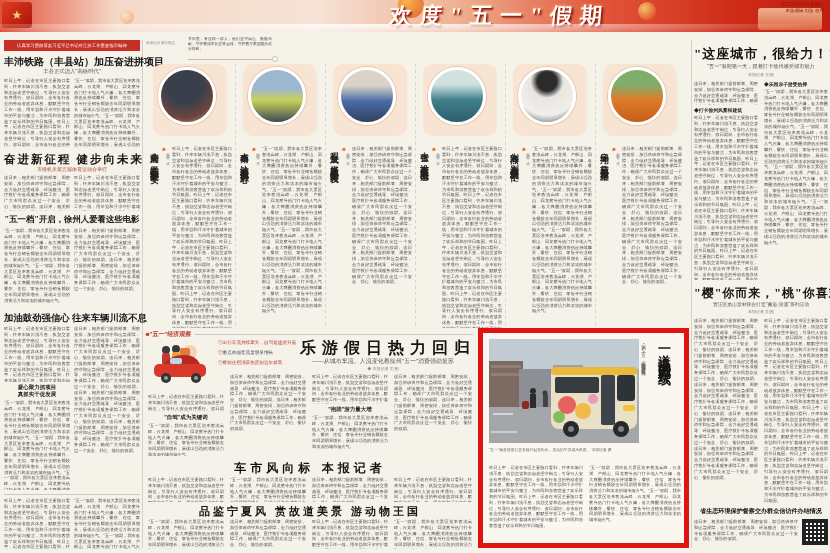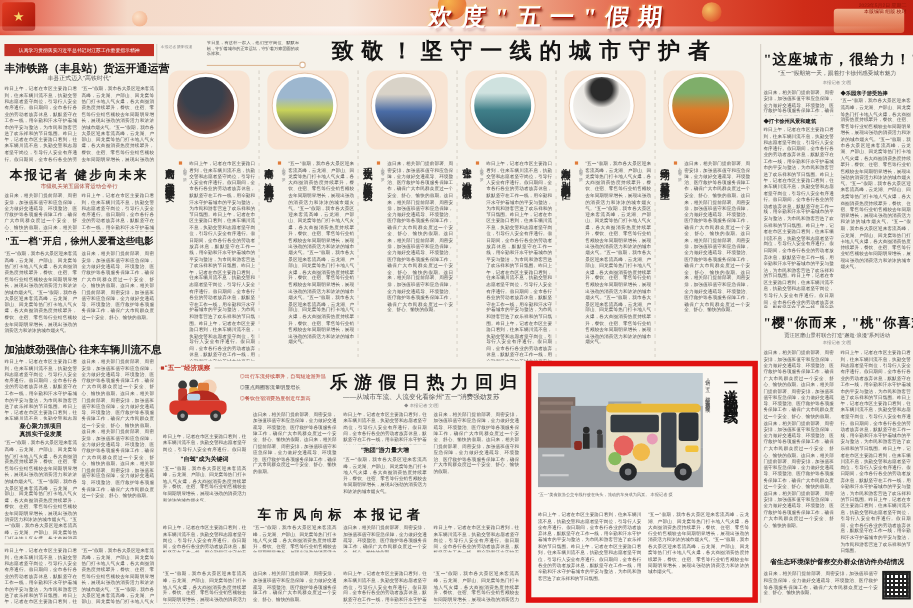--- a/index.html
+++ b/index.html
@@ -91,26 +91,26 @@
       <div>2023年5月2日 星期二</div>
       <div>本版编辑 组版 校对</div>
     </div>
   </div>
 
   <div class="vrule" style="left:142px; top:40px; height:508px;"></div>
   <div class="vrule" style="left:691px; top:40px; height:508px;"></div>
 
   <div class="abs" style="left:4px; top:40px; width:136px; height:11px; background:#c43024; color:#fff; font-size:4.4px; line-height:11px; text-align:center; white-space:nowrap; overflow:hidden;">认真学习贯彻落实习近平总书记对江苏工作重要指示精神</div>
 
-  <div class="hserif" style="left:4px; top:55px; width:136px; font-size:10px; letter-spacing:0px;">丰沛铁路（丰县站）货运开通运营</div>
+  <div class="hserif" style="left:4px; top:55px; width:136px; font-size:10px; letter-spacing:0px;">丰沛铁路（丰县站）加压奋进拼项目</div>
   <div class="subline" style="left:4px; top:68px; width:136px; font-size:5.4px;">丰县正式迈入"高铁时代"</div>
   <div class="greek" style="left:4px;  top:78px; width:66px; height:70px;">昨日上午，记者在市区主要路口看到，往来车辆川流不息，执勤交警和志愿者坚守岗位，引导行人安全有序通行。假日期间，全市各行各业的劳动者放弃休息，默默坚守在工作一线，用辛勤和汗水守护着城市的平安与整洁，为市民和游客营造了欢乐祥和的节日氛围。昨日上午，记者在市区主要路口看到，往来车辆川流不息，执勤交警和志愿者坚守岗位，引导行人安全有序通行。假日期间，全市各行各业的劳动者放弃休息，默默坚守在工作一线，用辛勤和汗水守护着城市的平安与整洁，为市民和游客营造了欢乐祥和的节日氛围。</div>
   <div class="greek" style="left:74px; top:78px; width:66px; height:70px;">"五一"假期，我市各大景区迎来客流高峰，云龙湖、户部山、回龙窝等热门打卡地人气火爆，各大商圈消费热度持续攀升，餐饮、住宿、零售等行业销售额较去年同期明显增长，展现出强劲的消费活力和浓浓的城市烟火气。"五一"假期，我市各大景区迎来客流高峰，云龙湖、户部山、回龙窝等热门打卡地人气火爆，各大商圈消费热度持续攀升，餐饮、住宿、零售等行业销售额较去年同期明显增长，展现出强劲的消费活力和浓浓的城市烟火气。</div>
 
-  <div class="hserif" style="left:4px; top:152px; width:136px; font-size:11.5px; letter-spacing:2px;">本报记者 健步向未来</div>
+  <div class="hserif" style="left:4px; top:152px; width:136px; font-size:11.5px; letter-spacing:2px;">奋进新征程 健步向未来</div>
   <div class="subline" style="left:4px; top:166px; width:136px; font-size:5px; color:#a0463a;">市级机关第五届体育运动会举行</div>
   <div class="greek" style="left:4px;  top:175px; width:66px; height:36px;">连日来，相关部门提前部署、周密安排，加强值班值守和应急保障，全力做好交通疏导、环境整治、医疗救护等各项服务保障工作，确保广大市民群众度过一个安全、舒心、愉快的假期。连日来，相关部门提前部署、周密安排，加强值班值守和应急保障，全力做好交通疏导、环境整治、医疗救护等各项服务保障工作，确保广大市民群众度过一个安全、舒心、愉快的假期。</div>
   <div class="greek" style="left:74px; top:175px; width:66px; height:36px;">昨日上午，记者在市区主要路口看到，往来车辆川流不息，执勤交警和志愿者坚守岗位，引导行人安全有序通行。假日期间，全市各行各业的劳动者放弃休息，默默坚守在工作一线，用辛勤和汗水守护着城市的平安与整洁，为市民和游客营造了欢乐祥和的节日氛围。</div>
 
   <div class="hserif" style="left:4px; top:214px; width:136px; font-size:8.4px;">"五一档"开启，徐州人爱看这些电影</div>
   <div class="greek" style="left:4px;  top:228px; width:66px; height:80px;">"五一"假期，我市各大景区迎来客流高峰，云龙湖、户部山、回龙窝等热门打卡地人气火爆，各大商圈消费热度持续攀升，餐饮、住宿、零售等行业销售额较去年同期明显增长，展现出强劲的消费活力和浓浓的城市烟火气。"五一"假期，我市各大景区迎来客流高峰，云龙湖、户部山、回龙窝等热门打卡地人气火爆，各大商圈消费热度持续攀升，餐饮、住宿、零售等行业销售额较去年同期明显增长，展现出强劲的消费活力和浓浓的城市烟火气。</div>
   <div class="greek" style="left:74px; top:228px; width:66px; height:80px;">连日来，相关部门提前部署、周密安排，加强值班值守和应急保障，全力做好交通疏导、环境整治、医疗救护等各项服务保障工作，确保广大市民群众度过一个安全、舒心、愉快的假期。连日来，相关部门提前部署、周密安排，加强值班值守和应急保障，全力做好交通疏导、环境整治、医疗救护等各项服务保障工作，确保广大市民群众度过一个安全、舒心、愉快的假期。</div>
 
   <div class="hserif" style="left:4px; top:312px; width:136px; font-size:9.4px;">加油鼓劲强信心 往来车辆川流不息</div>
   <div class="greek" style="left:4px;  top:326px; width:66px; height:56px;">昨日上午，记者在市区主要路口看到，往来车辆川流不息，执勤交警和志愿者坚守岗位，引导行人安全有序通行。假日期间，全市各行各业的劳动者放弃休息，默默坚守在工作一线，用辛勤和汗水守护着城市的平安与整洁，为市民和游客营造了欢乐祥和的节日氛围。昨日上午，记者在市区主要路口看到，往来车辆川流不息，执勤交警和志愿者坚守岗位，引导行人安全有序通行。假日期间，全市各行各业的劳动者放弃休息，默默坚守在工作一线，用辛勤和汗水守护着城市的平安与整洁，为市民和游客营造了欢乐祥和的节日氛围。</div>
@@ -121,21 +121,20 @@
 
   <div class="hrule" style="left:4px; top:494px; width:136px;"></div>
   <div class="greek" style="left:4px;  top:498px; width:66px; height:52px;">昨日上午，记者在市区主要路口看到，往来车辆川流不息，执勤交警和志愿者坚守岗位，引导行人安全有序通行。假日期间，全市各行各业的劳动者放弃休息，默默坚守在工作一线，用辛勤和汗水守护着城市的平安与整洁，为市民和游客营造了欢乐祥和的节日氛围。昨日上午，记者在市区主要路口看到，往来车辆川流不息，执勤交警和志愿者坚守岗位，引导行人安全有序通行。假日期间，全市各行各业的劳动者放弃休息，默默坚守在工作一线，用辛勤和汗水守护着城市的平安与整洁，为市民和游客营造了欢乐祥和的节日氛围。</div>
   <div class="greek" style="left:74px; top:498px; width:66px; height:52px;">"五一"假期，我市各大景区迎来客流高峰，云龙湖、户部山、回龙窝等热门打卡地人气火爆，各大商圈消费热度持续攀升，餐饮、住宿、零售等行业销售额较去年同期明显增长，展现出强劲的消费活力和浓浓的城市烟火气。"五一"假期，我市各大景区迎来客流高峰，云龙湖、户部山、回龙窝等热门打卡地人气火爆，各大商圈消费热度持续攀升，餐饮、住宿、零售等行业销售额较去年同期明显增长，展现出强劲的消费活力和浓浓的城市烟火气。</div>
 
   <div class="greek" style="left:146px; top:41px; width:38px; height:16px; font-size:3.5px; line-height:4.8px; color:#888;">本报记者 摄影报道</div>
   <div class="greek" style="left:188px; top:37px; width:84px; height:20px; font-size:3.8px; line-height:5px;">节日里，有这样一群人，他们坚守岗位、默默奉献，守护着城市的正常运转，守护着万家团圆的欢乐祥和。</div>
   <div class="hrule" style="left:188px; top:59px; width:84px; background:#dcb896;"></div>
   <div class="abs" style="left:272px; top:56px; width:6px; height:6px; border:1px solid #dcb896; border-radius:50%; background:#fff;"></div>
 
-  <div class="hsans" style="left:278px; top:33px; width:398px; font-size:20px; letter-spacing:7px;">致敬！坚守一线的城市守护者</div>
 
   <div class="peach" style="left:153px; top:64px; width:74px; height:72px;"></div>
   <div class="portrait" style="left:158px; top:67px; width:58px; height:58px; background:radial-gradient(circle at 45% 30%, #39404c 0 38%, #6e453e 70%, #c39a88);"></div>
   <div class="pname vtext" style="left:149px; top:146px; height:176px;">薛宏局：坚守岗位守护群众平安</div>
   <div class="pcredit vtext" style="left:166px; top:150px; height:60px;">本报记者 摄</div>
   <div class="greek" style="left:172px; top:146px; width:60px; height:182px;">昨日上午，记者在市区主要路口看到，往来车辆川流不息，执勤交警和志愿者坚守岗位，引导行人安全有序通行。假日期间，全市各行各业的劳动者放弃休息，默默坚守在工作一线，用辛勤和汗水守护着城市的平安与整洁，为市民和游客营造了欢乐祥和的节日氛围。昨日上午，记者在市区主要路口看到，往来车辆川流不息，执勤交警和志愿者坚守岗位，引导行人安全有序通行。假日期间，全市各行各业的劳动者放弃休息，默默坚守在工作一线，用辛勤和汗水守护着城市的平安与整洁，为市民和游客营造了欢乐祥和的节日氛围。昨日上午，记者在市区主要路口看到，往来车辆川流不息，执勤交警和志愿者坚守岗位，引导行人安全有序通行。假日期间，全市各行各业的劳动者放弃休息，默默坚守在工作一线，用辛勤和汗水守护着城市的平安与整洁，为市民和游客营造了欢乐祥和的节日氛围。昨日上午，记者在市区主要路口看到，往来车辆川流不息，执勤交警和志愿者坚守岗位，引导行人安全有序通行。假日期间，全市各行各业的劳动者放弃休息，默默坚守在工作一线，用辛勤和汗水守护着城市的平安与整洁，为市民和游客营造了欢乐祥和的节日氛围。</div>
   <div class="dashrule" style="left:235px; top:64px; height:264px;"></div>
 
   <div class="peach" style="left:243px; top:64px; width:74px; height:72px;"></div>
   <div class="portrait" style="left:248px; top:67px; width:58px; height:58px; background:linear-gradient(180deg,#9db7cf 0 36%, #c8d25a 58%, #3e4a55 100%);"></div>
@@ -206,20 +205,21 @@
   <div class="mini-sub" style="left:312px; top:406px; width:76px;">"抱团"游力量大增</div>
   <div class="greek" style="left:312px; top:415px; width:76px; height:41px;">"五一"假期，我市各大景区迎来客流高峰，云龙湖、户部山、回龙窝等热门打卡地人气火爆，各大商圈消费热度持续攀升，餐饮、住宿、零售等行业销售额较去年同期明显增长，展现出强劲的消费活力和浓浓的城市烟火气。</div>
   <div class="greek" style="left:394px; top:374px; width:78px; height:82px;">连日来，相关部门提前部署、周密安排，加强值班值守和应急保障，全力做好交通疏导、环境整治、医疗救护等各项服务保障工作，确保广大市民群众度过一个安全、舒心、愉快的假期。连日来，相关部门提前部署、周密安排，加强值班值守和应急保障，全力做好交通疏导、环境整治、医疗救护等各项服务保障工作，确保广大市民群众度过一个安全、舒心、愉快的假期。</div>
 
   <div class="hsans" style="left:148px; top:460px; width:324px; font-size:12px; letter-spacing:4px;">车市风向标 本报记者</div>
   <div class="greek" style="left:148px; top:477px; width:76px; height:25px;">昨日上午，记者在市区主要路口看到，往来车辆川流不息，执勤交警和志愿者坚守岗位，引导行人安全有序通行。假日期间，全市各行各业的劳动者放弃休息，默默坚守在工作一线，用辛勤和汗水守护着城市的平安与整洁，为市民和游客营造了欢乐祥和的节日氛围。</div>
   <div class="greek" style="left:230px; top:477px; width:76px; height:25px;">"五一"假期，我市各大景区迎来客流高峰，云龙湖、户部山、回龙窝等热门打卡地人气火爆，各大商圈消费热度持续攀升，餐饮、住宿、零售等行业销售额较去年同期明显增长，展现出强劲的消费活力和浓浓的城市烟火气。</div>
   <div class="greek" style="left:312px; top:477px; width:76px; height:25px;">连日来，相关部门提前部署、周密安排，加强值班值守和应急保障，全力做好交通疏导、环境整治、医疗救护等各项服务保障工作，确保广大市民群众度过一个安全、舒心、愉快的假期。</div>
   <div class="greek" style="left:394px; top:477px; width:78px; height:25px;">昨日上午，记者在市区主要路口看到，往来车辆川流不息，执勤交警和志愿者坚守岗位，引导行人安全有序通行。假日期间，全市各行各业的劳动者放弃休息，默默坚守在工作一线，用辛勤和汗水守护着城市的平安与整洁，为市民和游客营造了欢乐祥和的节日氛围。</div>
 
+  <div class="hsans" style="left:148px; top:504px; width:324px; font-size:11px; letter-spacing:3px;">品鉴宁夏风 赏故道美景 游动物王国</div>
   <div class="greek" style="left:148px; top:519px; width:76px; height:30px;">"五一"假期，我市各大景区迎来客流高峰，云龙湖、户部山、回龙窝等热门打卡地人气火爆，各大商圈消费热度持续攀升，餐饮、住宿、零售等行业销售额较去年同期明显增长，展现出强劲的消费活力和浓浓的城市烟火气。</div>
   <div class="greek" style="left:230px; top:519px; width:76px; height:30px;">连日来，相关部门提前部署、周密安排，加强值班值守和应急保障，全力做好交通疏导、环境整治、医疗救护等各项服务保障工作，确保广大市民群众度过一个安全、舒心、愉快的假期。</div>
   <div class="greek" style="left:312px; top:519px; width:76px; height:30px;">昨日上午，记者在市区主要路口看到，往来车辆川流不息，执勤交警和志愿者坚守岗位，引导行人安全有序通行。假日期间，全市各行各业的劳动者放弃休息，默默坚守在工作一线，用辛勤和汗水守护着城市的平安与整洁，为市民和游客营造了欢乐祥和的节日氛围。</div>
   <div class="greek" style="left:394px; top:519px; width:78px; height:30px;">"五一"假期，我市各大景区迎来客流高峰，云龙湖、户部山、回龙窝等热门打卡地人气火爆，各大商圈消费热度持续攀升，餐饮、住宿、零售等行业销售额较去年同期明显增长，展现出强劲的消费活力和浓浓的城市烟火气。</div>
 
   <div class="hl-box">
 
     <svg class="abs" style="left:6px; top:6px;" width="150" height="104" viewBox="0 0 150 104">
       <rect width="150" height="104" fill="#c2cdd3"></rect>
       <rect x="0" y="22" width="34" height="48" fill="#7d6b63"></rect>

